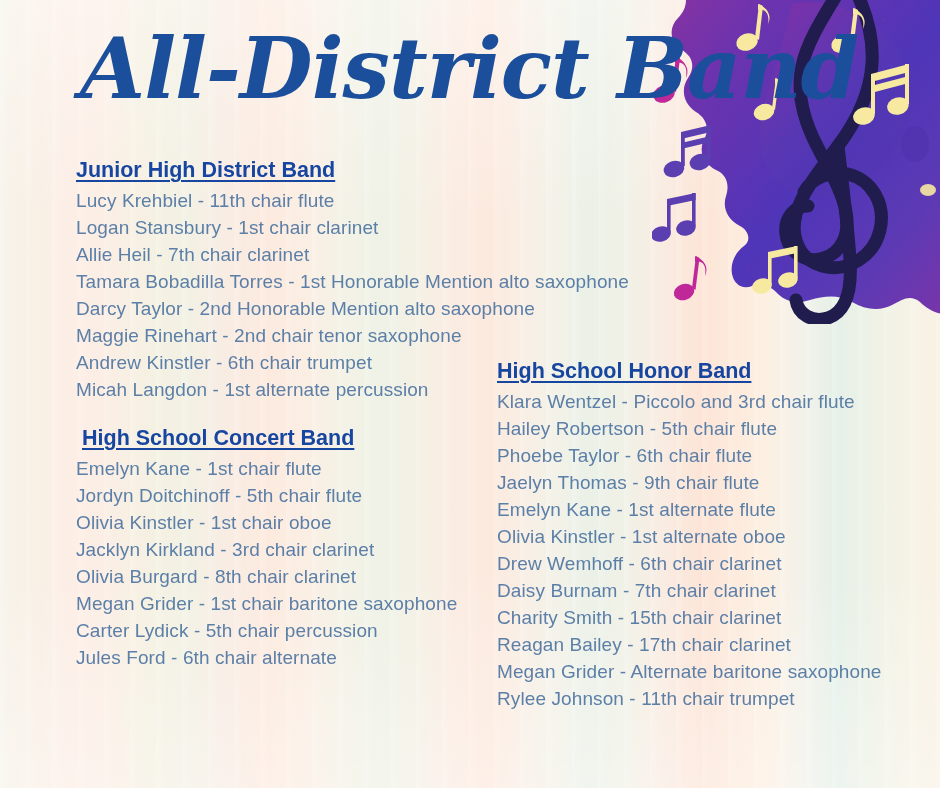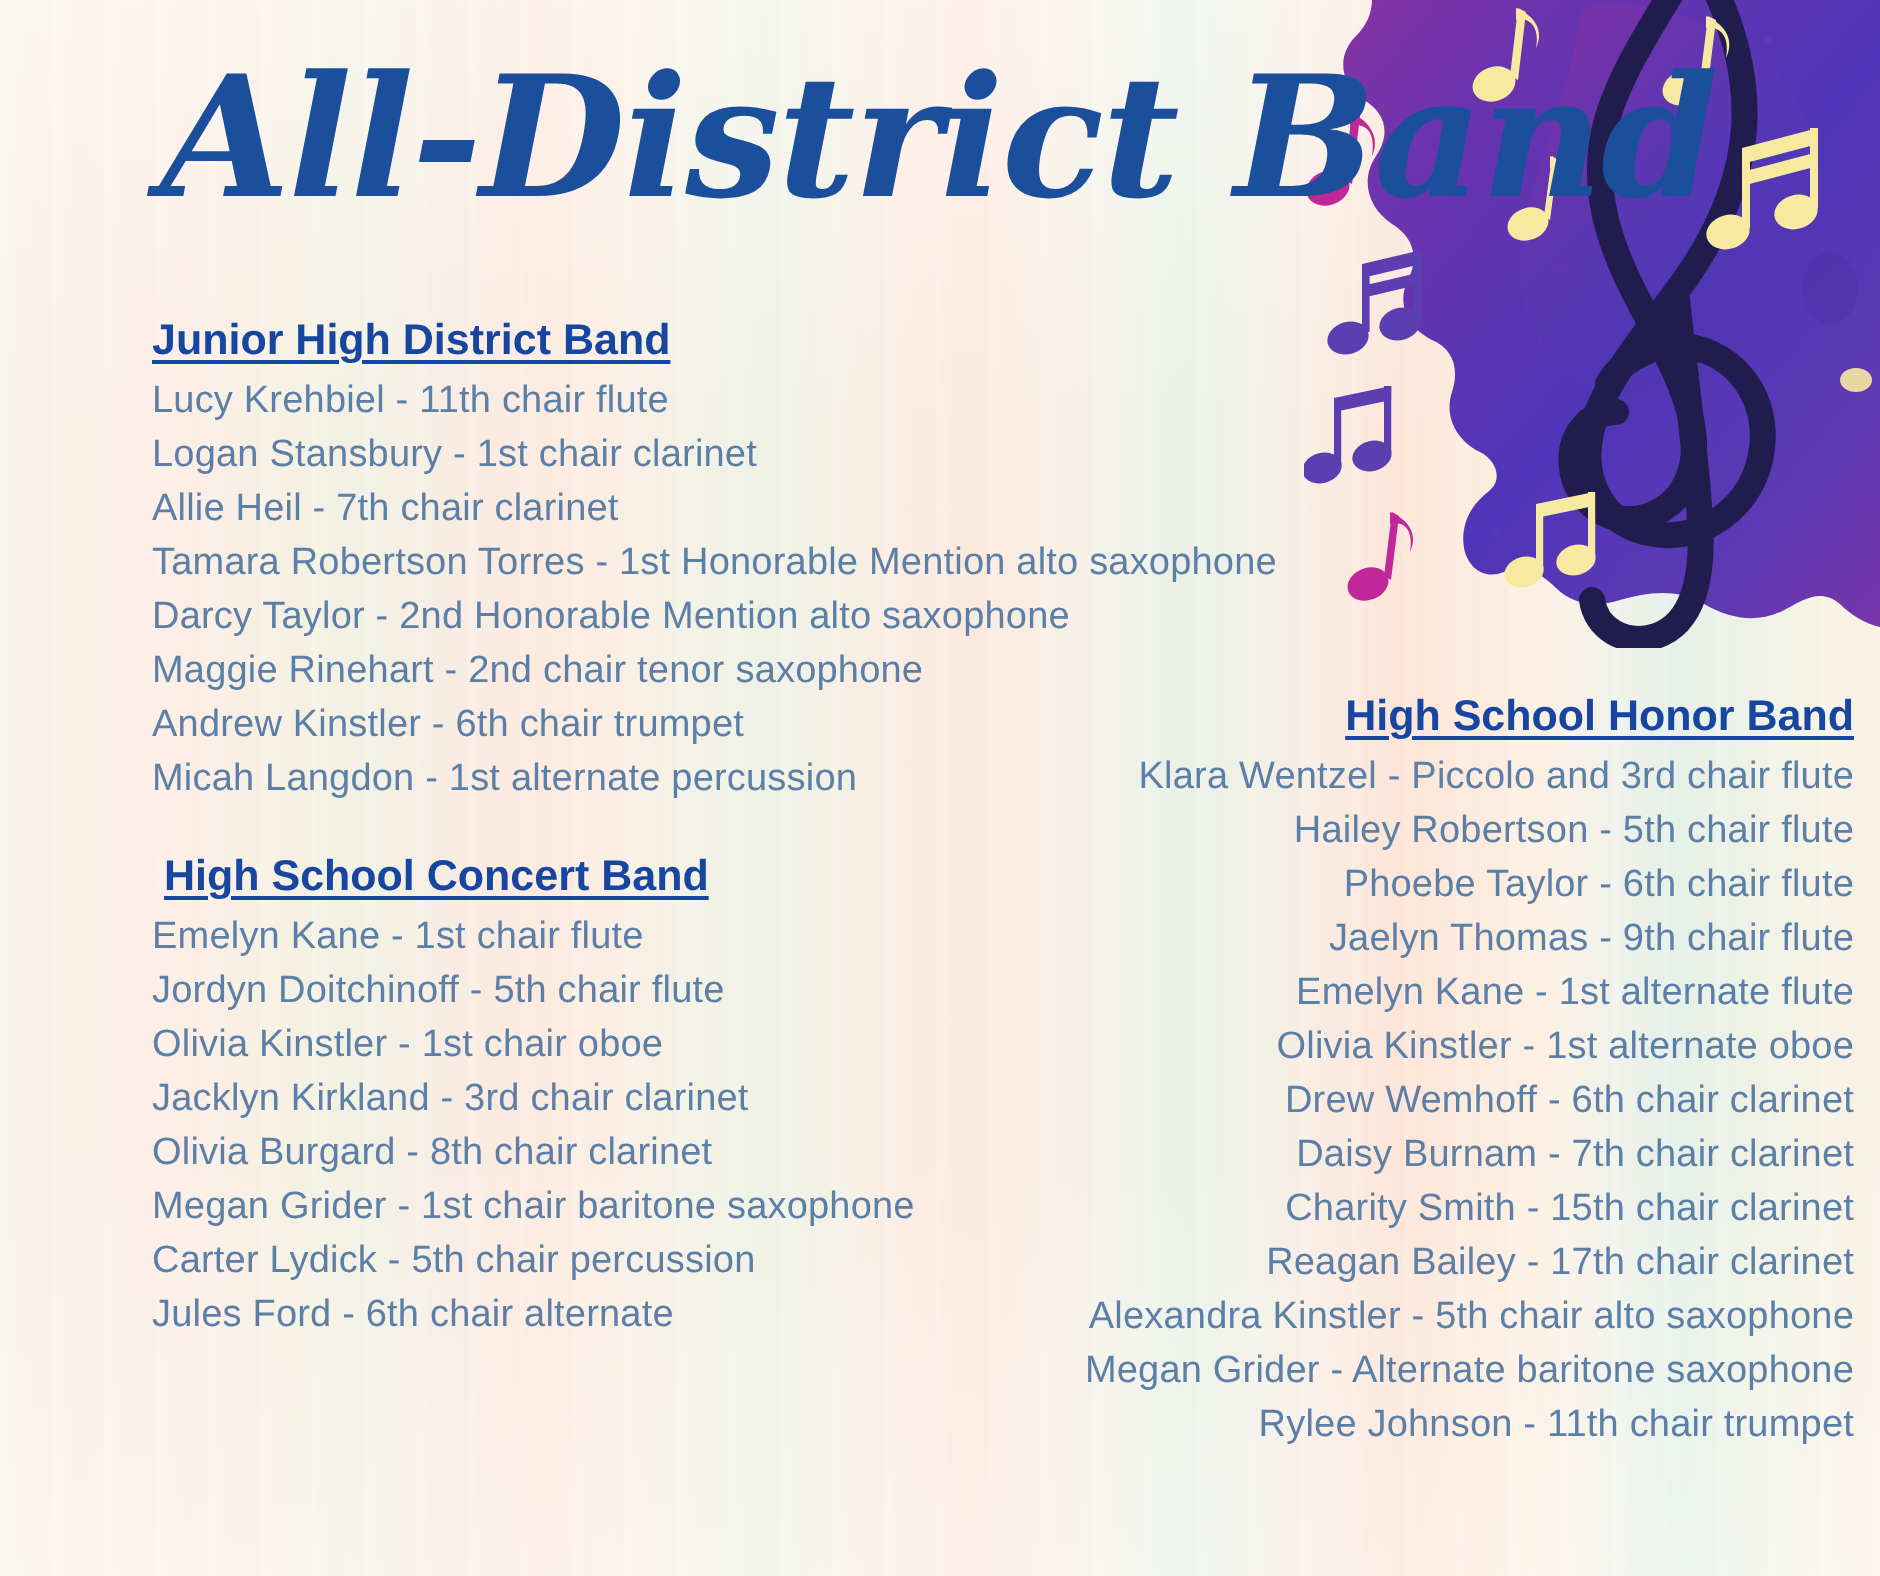--- a/index.html
+++ b/index.html
@@ -95,21 +95,21 @@
     font-size: 84px;
     fill: #1b4f9c;
     letter-spacing: -1px;
   }
 
   
   .col {
     position: absolute;
   }
   .col-left  { left: 76px; top: 144px; width: 600px; }
-  .col-right { left: 497px; top: 332px; width: 430px; text-align: right; }
+  .col-right { left: 497px; top: 345px; width: 430px; }
 
   .group { margin-bottom: 4px; }
   .group + .group { margin-top: 22px; }
 
   .group-heading {
     font-family: "Liberation Sans", sans-serif;
     font-size: 21.5px;
     font-weight: bold;
     color: #1746a0;
     text-decoration: underline;
@@ -293,21 +293,21 @@
   </div>
 
   <div class="col col-left">
 
     <div class="group">
       <div class="group-heading">Junior High District Band</div>
       <ul class="members">
         <li>Lucy Krehbiel - 11th chair flute</li>
         <li>Logan Stansbury - 1st chair clarinet</li>
         <li>Allie Heil - 7th chair clarinet</li>
-        <li>Tamara Robertson Torres - 1st Honorable Mention alto saxophone</li>
+        <li>Tamara Bobadilla Torres - 1st Honorable Mention alto saxophone</li>
         <li>Darcy Taylor - 2nd Honorable Mention alto saxophone</li>
         <li>Maggie Rinehart - 2nd chair tenor saxophone</li>
         <li>Andrew Kinstler - 6th chair trumpet</li>
         <li>Micah Langdon - 1st alternate percussion</li>
       </ul>
     </div>
 
     <div class="group">
       <div class="group-heading indent">High School Concert Band</div>
       <ul class="members">
@@ -331,20 +331,19 @@
         <li>Klara Wentzel - Piccolo and 3rd chair flute</li>
         <li>Hailey Robertson - 5th chair flute</li>
         <li>Phoebe Taylor - 6th chair flute</li>
         <li>Jaelyn Thomas - 9th chair flute</li>
         <li>Emelyn Kane - 1st alternate flute</li>
         <li>Olivia Kinstler - 1st alternate oboe</li>
         <li>Drew Wemhoff - 6th chair clarinet</li>
         <li>Daisy Burnam - 7th chair clarinet</li>
         <li>Charity Smith - 15th chair clarinet</li>
         <li>Reagan Bailey - 17th chair clarinet</li>
-        <li>Alexandra Kinstler - 5th chair alto saxophone</li>
         <li>Megan Grider - Alternate baritone saxophone</li>
         <li>Rylee Johnson - 11th chair trumpet</li>
       </ul>
     </div>
   </div>
 
 </div>
 
 </body></html>

